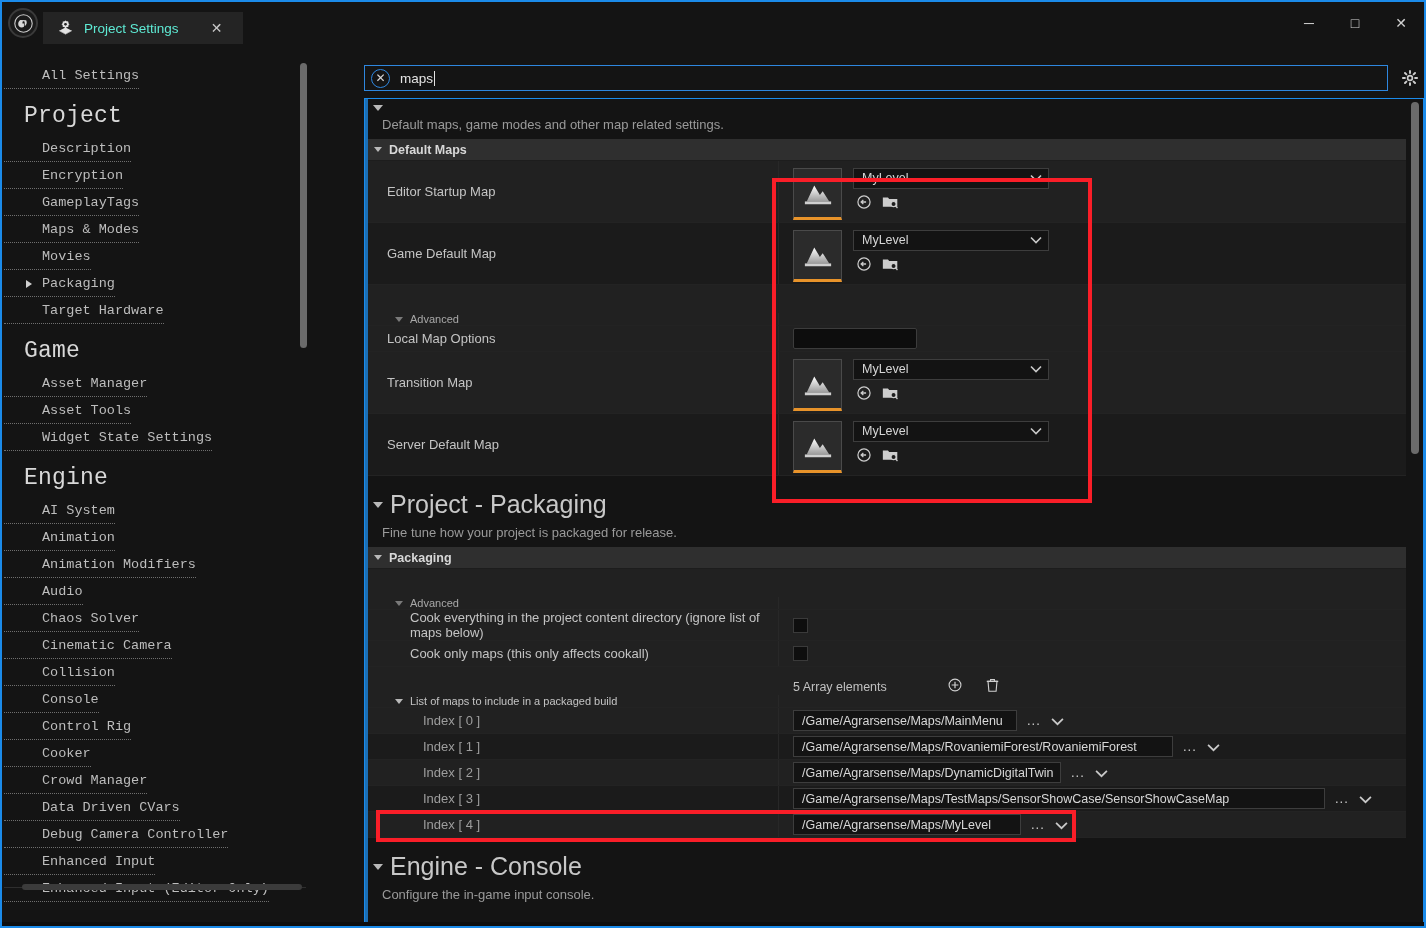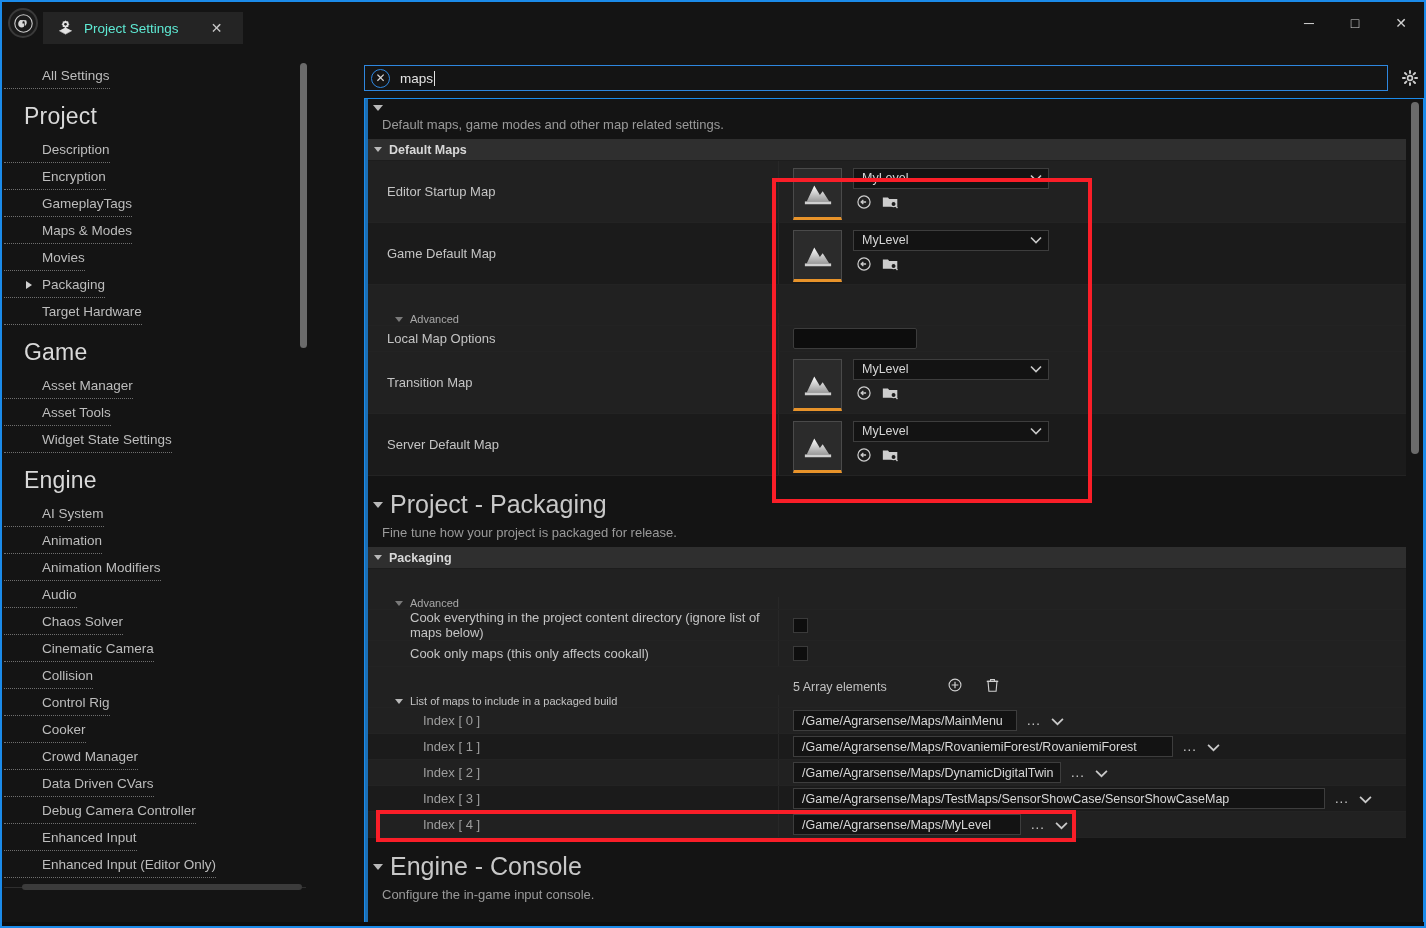--- a/index.html
+++ b/index.html
@@ -57,21 +57,21 @@
     color: #d2d2d2; font-size: 14px;
   }
 
   
   .sidebar {
     position: absolute; left: 2px; top: 46px;
     width: 308px; height: 862px;
     background: #141414;
     overflow: hidden;
   }
-  .side-scrollwrap { position: relative; width: 100%; height: 100%; padding-top: 14px; }
+  .side-scrollwrap { position: relative; width: 100%; height: 100%; padding-top: 14px; font-family: Liberation Mono, monospace; }
   .nav-link {
     display: block;
     color: #bdbdbd; font-size: 13.5px;
     padding: 5.5px 0 5.5px 38px;
     text-decoration: none;
     border-bottom: 1px dotted #6f6f6f;
     width: max-content;
     margin-left: 0;
     line-height: 15px;
   }
@@ -369,20 +369,23 @@
           <div class="nav-row">
             <a class="nav-link">Chaos Solver</a>
           </div>
           <div class="nav-row">
             <a class="nav-link">Cinematic Camera</a>
           </div>
           <div class="nav-row">
             <a class="nav-link">Collision</a>
           </div>
           <div class="nav-row">
+            <a class="nav-link">Console</a>
+          </div>
+          <div class="nav-row">
             <a class="nav-link">Control Rig</a>
           </div>
           <div class="nav-row">
             <a class="nav-link">Cooker</a>
           </div>
           <div class="nav-row">
             <a class="nav-link">Crowd Manager</a>
           </div>
           <div class="nav-row">
             <a class="nav-link">Data Driven CVars</a>

